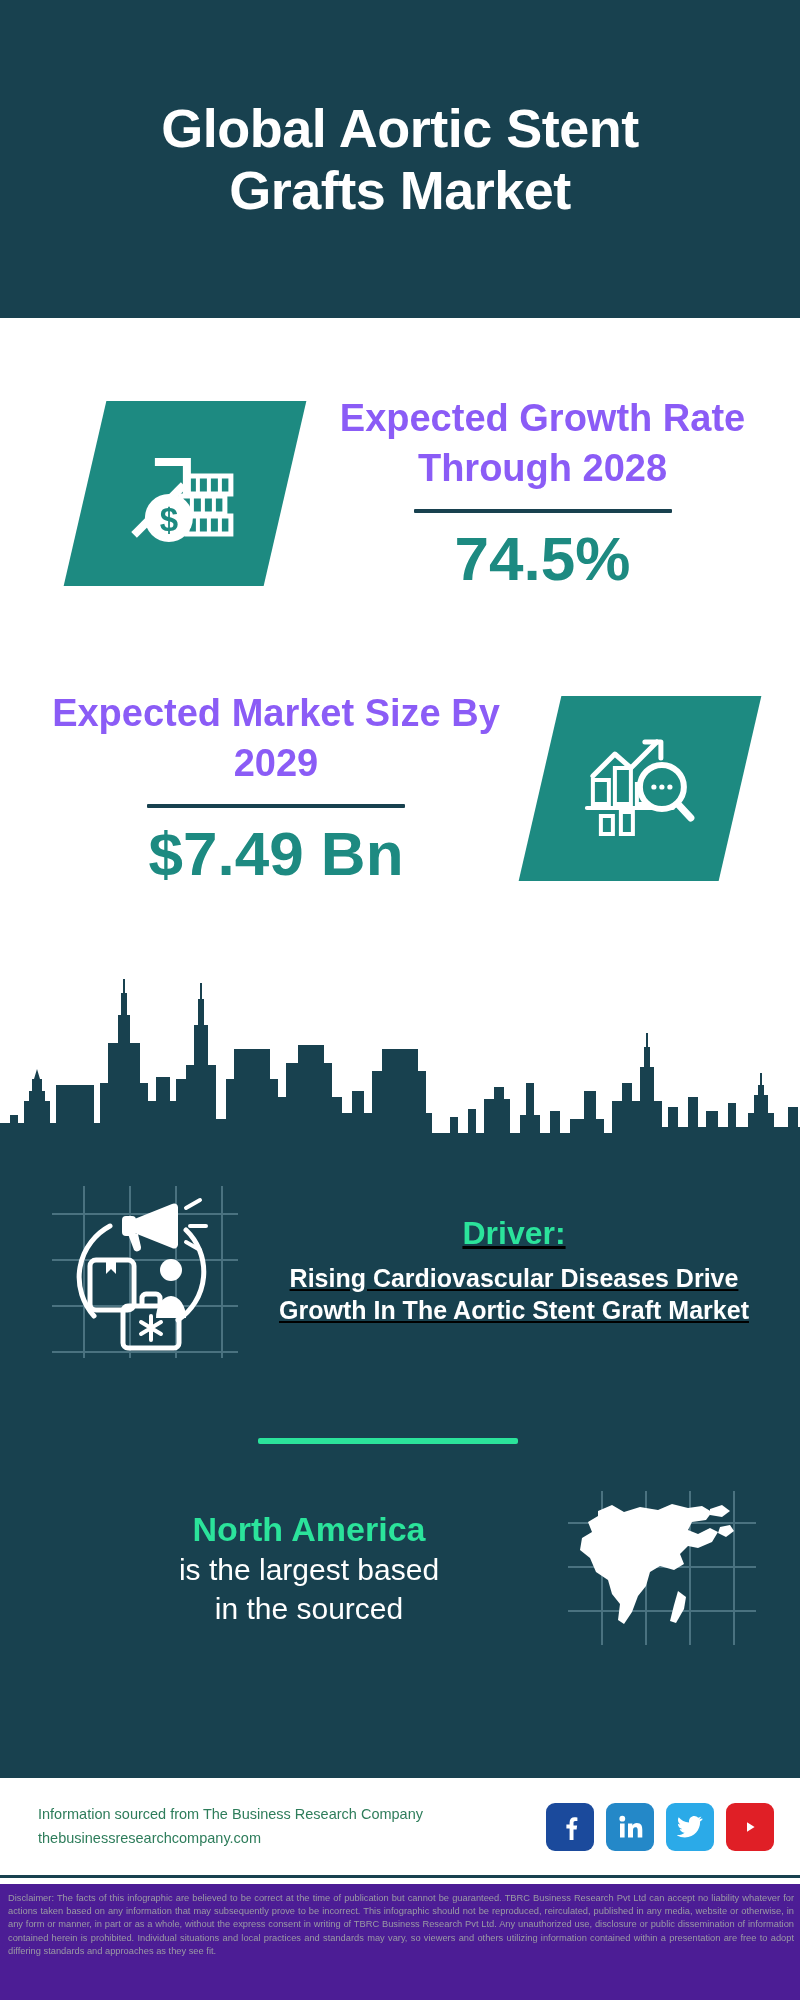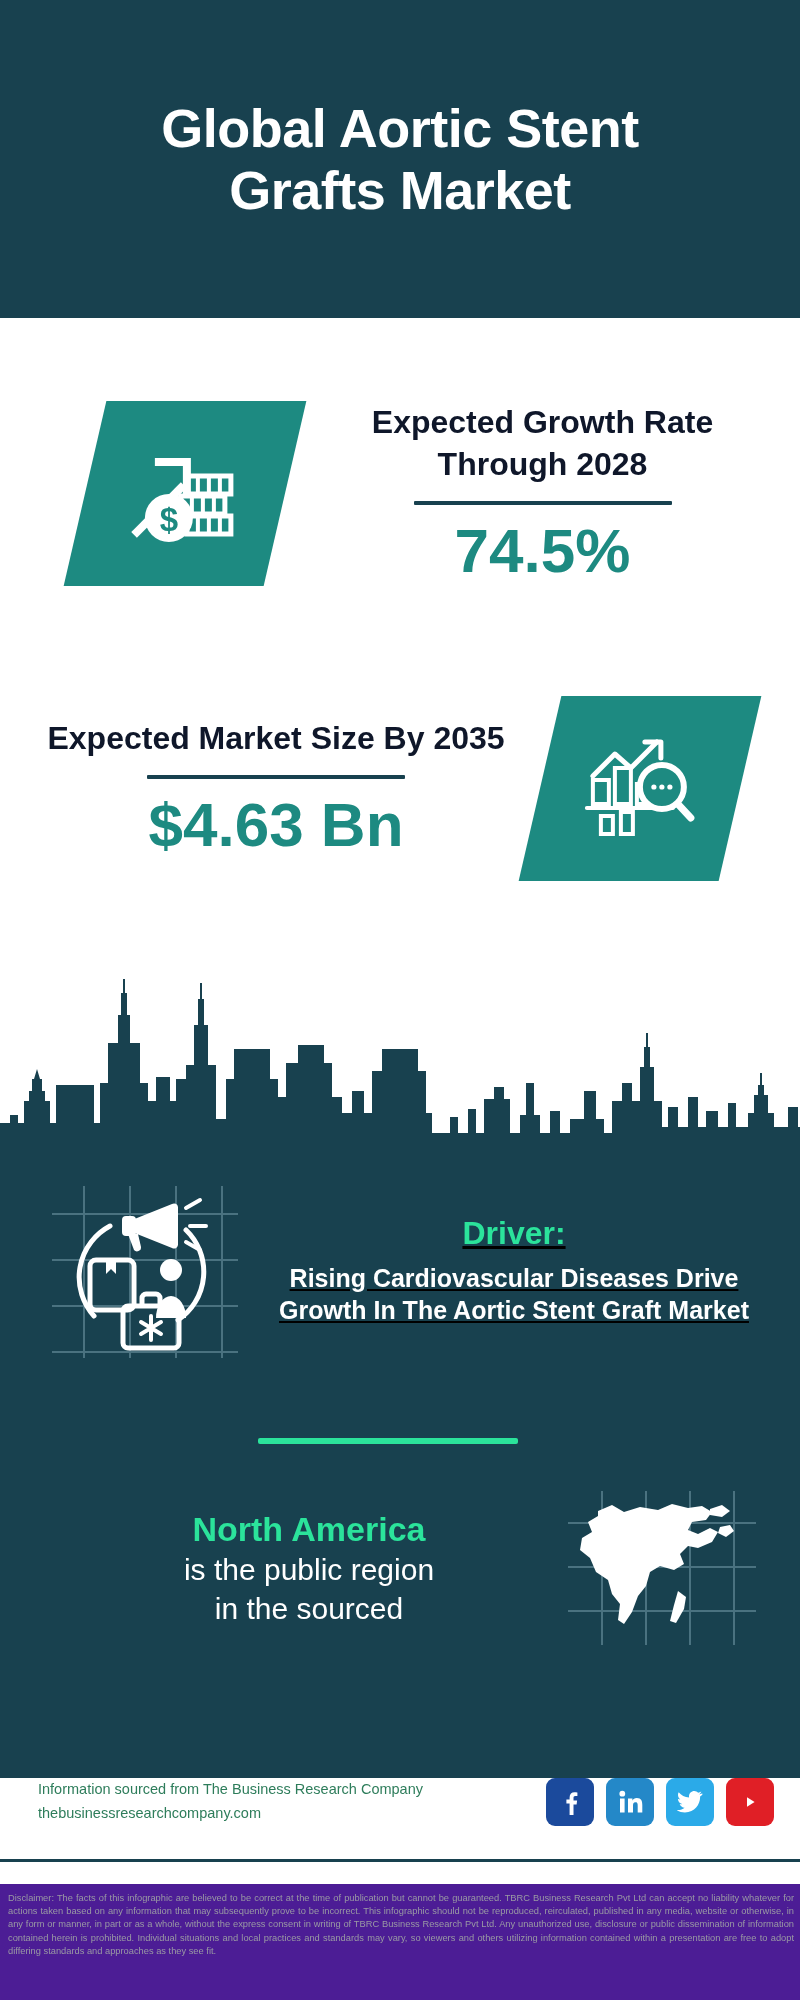--- a/index.html
+++ b/index.html
@@ -61,22 +61,22 @@
     display: flex;
     align-items: center;
     justify-content: center;
     flex: none;
   }
   .para-icon .glyph { transform: skewX(13deg); }
   .stat1 .para-icon { margin-left: 85px; }
 
   .stat-text { flex: 1; text-align: center; padding: 0 18px; }
   .stat-label {
-    color: #0f172a;
-    font-size: 32px;
+    color: #8b5cf6;
+    font-size: 38px;
     font-weight: bold;
     line-height: 1.32;
   }
   .stat-rule {
     width: 258px; height: 4px;
     background: #18414F;
     margin: 16px auto 12px;
     border-radius: 1px;
   }
   .stat-value {
@@ -168,24 +168,24 @@
     line-height: 1.3;
     font-weight: normal;
   }
   .map-icon { width: 200px; height: 170px; flex: none; margin-right: 58px; }
   .map-icon svg { display: block; width: 100%; height: 100%; }
 
   
   .footer {
     position: absolute;
     left: 0; top: 1778px;
-    width: 800px; height: 84px;
+    width: 800px; height: 100px;
     background: #ffffff;
     display: flex;
-    align-items: flex-start;
+    align-items: center;
     border-bottom: 3px solid #18414F;
   }
   .source-text {
     margin-left: 38px;
     color: #2E7D5B;
     font-size: 14.5px;
     line-height: 1.65;
   }
   .social {
     margin-left: auto;
@@ -252,23 +252,23 @@
       </div>
       <div class="stat-text">
         <div class="stat-label">Expected Growth Rate Through 2028</div>
         <div class="stat-rule"></div>
         <div class="stat-value">74.5%</div>
       </div>
     </div>
 
     <div class="stat2">
       <div class="stat-text">
-        <div class="stat-label">Expected Market Size By 2035</div>
+        <div class="stat-label">Expected Market Size By 2029</div>
         <div class="stat-rule"></div>
-        <div class="stat-value">$4.63 Bn</div>
+        <div class="stat-value">$7.49 Bn</div>
       </div>
       <div class="para-icon">
         <div class="glyph">
           <svg width="122" height="110" viewBox="0 0 122 110" fill="none" aria-hidden="true">
             <path d="M14 44 L36 22 L52 36 L78 10" stroke="#fff" stroke-width="5" fill="none" stroke-linecap="round" stroke-linejoin="round"></path>
             <path d="M66 10 H82 V26" stroke="#fff" stroke-width="5" fill="none" stroke-linecap="round" stroke-linejoin="round"></path>
             <rect x="14" y="48" width="16" height="24" stroke="#fff" stroke-width="4" fill="none"></rect>
             <rect x="36" y="36" width="16" height="36" stroke="#fff" stroke-width="4" fill="none"></rect>
             <rect x="58" y="52" width="16" height="20" stroke="#fff" stroke-width="4" fill="none"></rect>
             <path d="M8 76 H94" stroke="#fff" stroke-width="4" stroke-linecap="round"></path>
@@ -319,21 +319,21 @@
         <div class="driver-head">Driver:</div>
         <div class="driver-body">Rising Cardiovascular Diseases Drive Growth In The Aortic Stent Graft Market</div>
       </div>
     </div>
 
     <div class="mint-rule"></div>
 
     <div class="region-row">
       <div class="region-text">
         <div class="region-name">North America</div>
-        <div class="region-sub">is the public region</div>
+        <div class="region-sub">is the largest based</div>
         <div class="region-sub">in the sourced</div>
       </div>
       <div class="map-icon">
         <svg viewBox="0 0 200 170" fill="none" aria-hidden="true">
           <g stroke="#4A7280" stroke-width="2">
             <path d="M42 8 V162 M86 8 V162 M130 8 V162 M174 8 V162"></path>
             <path d="M8 40 H196 M8 84 H196 M8 128 H196"></path>
           </g>
           <path fill="#ffffff" d="M38 28 l14 -6 l12 7 l16 -5 l18 3 l14 -6 l16 4 l14 -2 l10 6 l-6 8 l-14 2 l-4 8 l10 4 l12 -6 l8 4 l-6 10 l-14 6 l-10 -2 l-8 8 l4 10 l-10 6 l-14 -4 l-10 6 l-4 14 l-8 10 l-6 16 l-8 12 l-6 -4 l2 -16 l-8 -10 l-4 -14 l-12 -8 l-6 -14 l-10 -8 l2 -12 l10 -6 l-4 -10 l10 -6 Z"></path>
           <path fill="#ffffff" d="M118 108 l8 6 l-2 12 l-8 14 l-6 -2 l4 -16 Z"></path>

